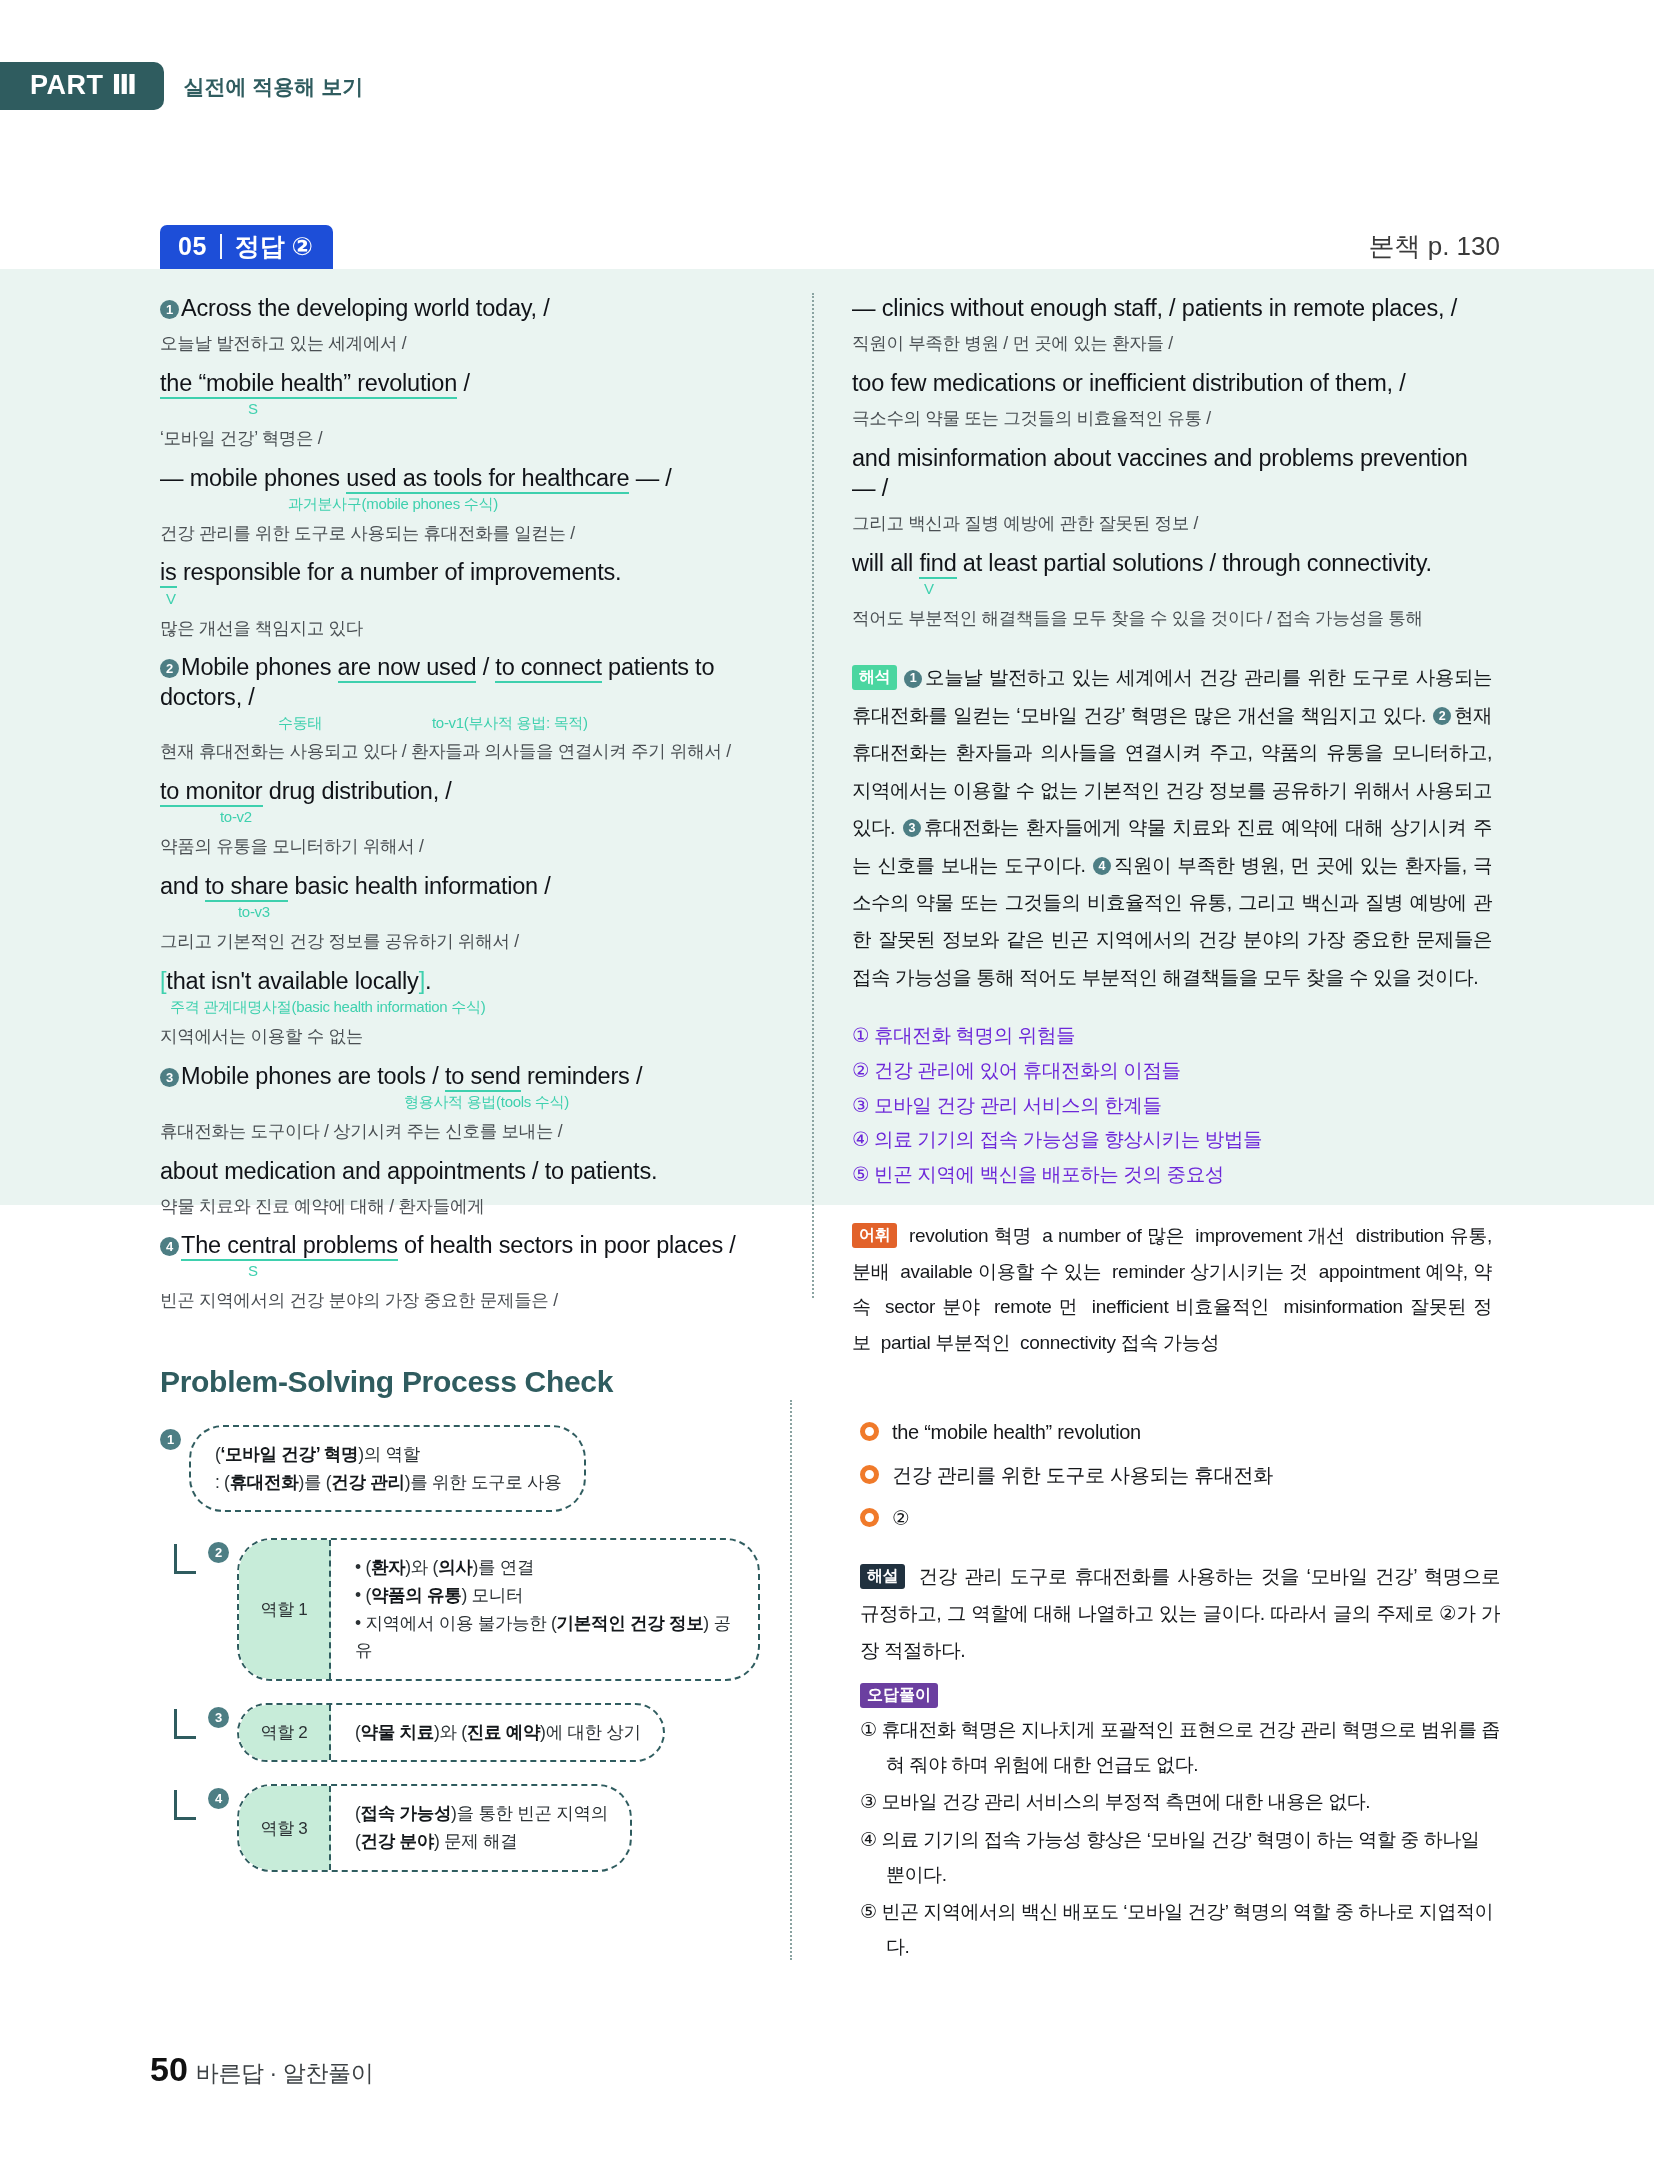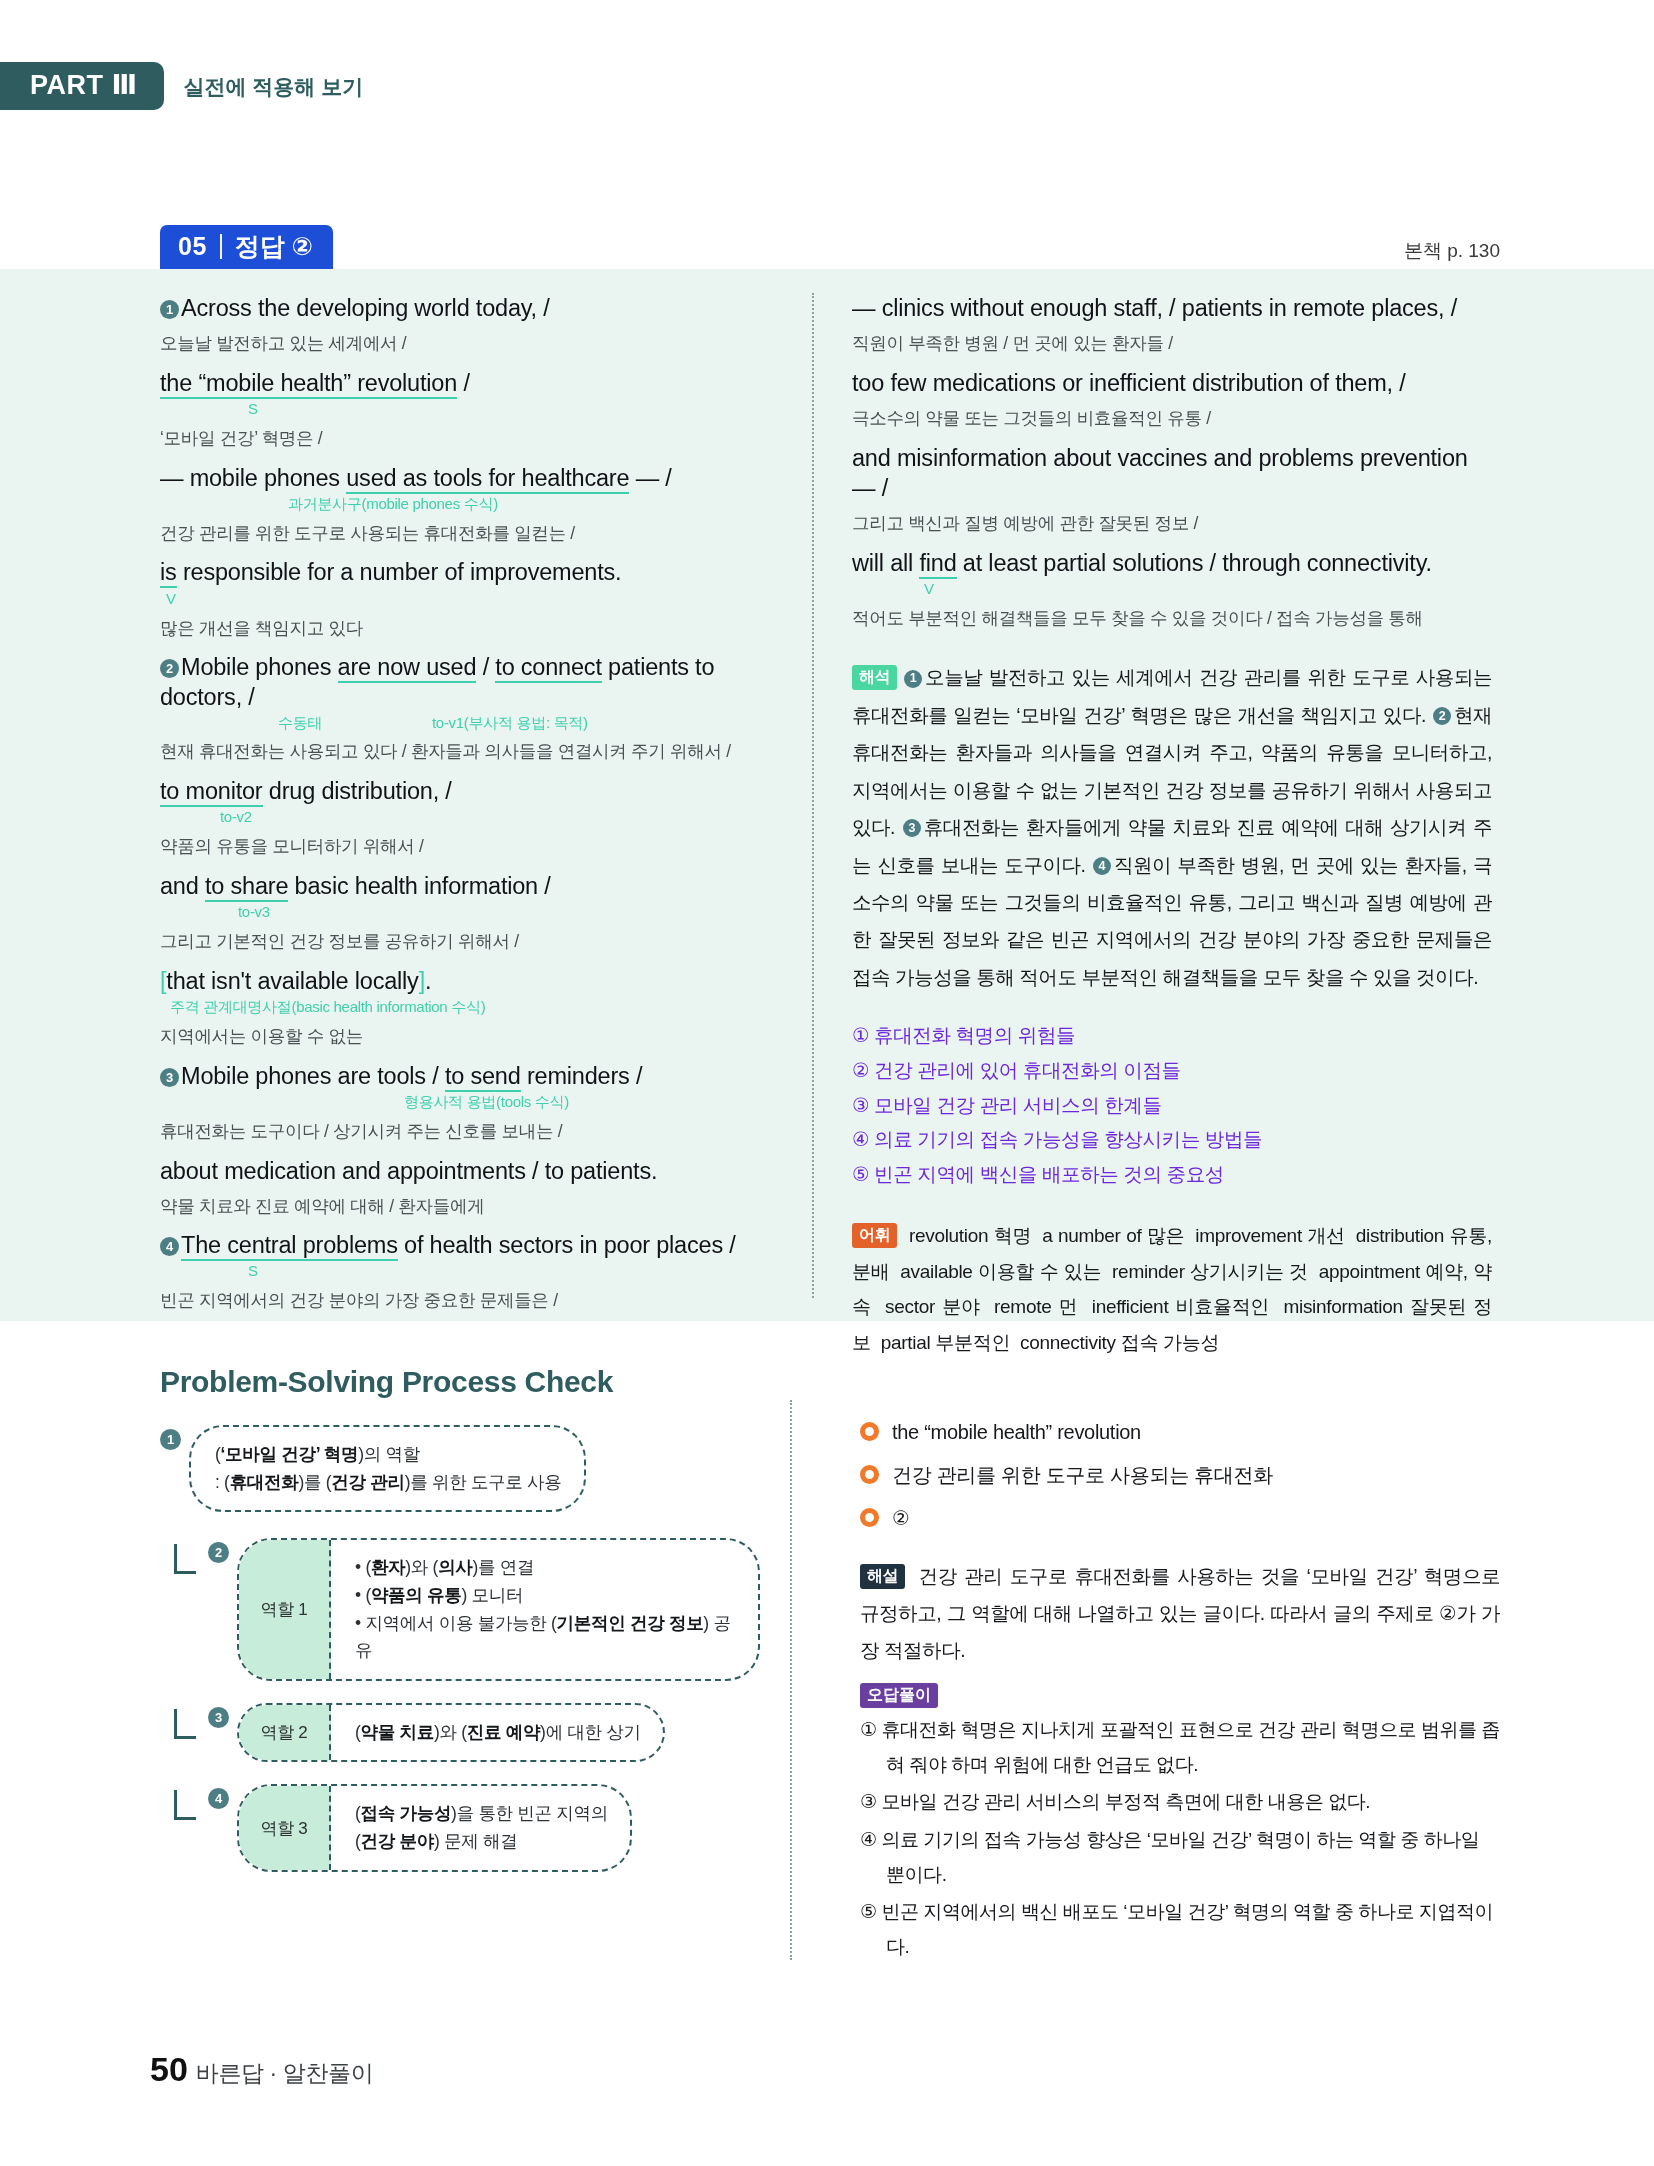--- a/index.html
+++ b/index.html
@@ -40,26 +40,26 @@
     border-radius: 7px 7px 0 0;
     padding: 8px 20px 9px 18px;
     font-size: 25px; font-weight: 700; line-height: 1.1;
   }
   .ans-badge .num { font-weight: 700; letter-spacing: .5px; }
   .ans-badge .sep {
     display: inline-block; width: 2px; height: 25px;
     background: #ffffff; margin: 0 13px; opacity: .95;
   }
   .ans-badge .lbl { font-weight: 700; }
-  .ref-page { color: #3a3a3a; font-size: 19px; padding-bottom: 6px; }
+  .ref-page { color: #3a3a3a; font-size: 26px; padding-bottom: 6px; }
 
   
   .tint-block {
     position: absolute; left: 0; top: 269px;
-    width: 1654px; height: 1052px;
+    width: 1654px; height: 936px;
     background: #eaf4f1;
   }
   .tint-cols {
     position: absolute; left: 160px; top: 24px;
     width: 1340px; height: 1005px;
     display: flex; gap: 0;
   }
   .col-left  { width: 630px; padding-right: 18px; }
   .col-div {
     width: 0; border-left: 2px dotted #8aa3a1; margin: 0 38px 0 22px;

